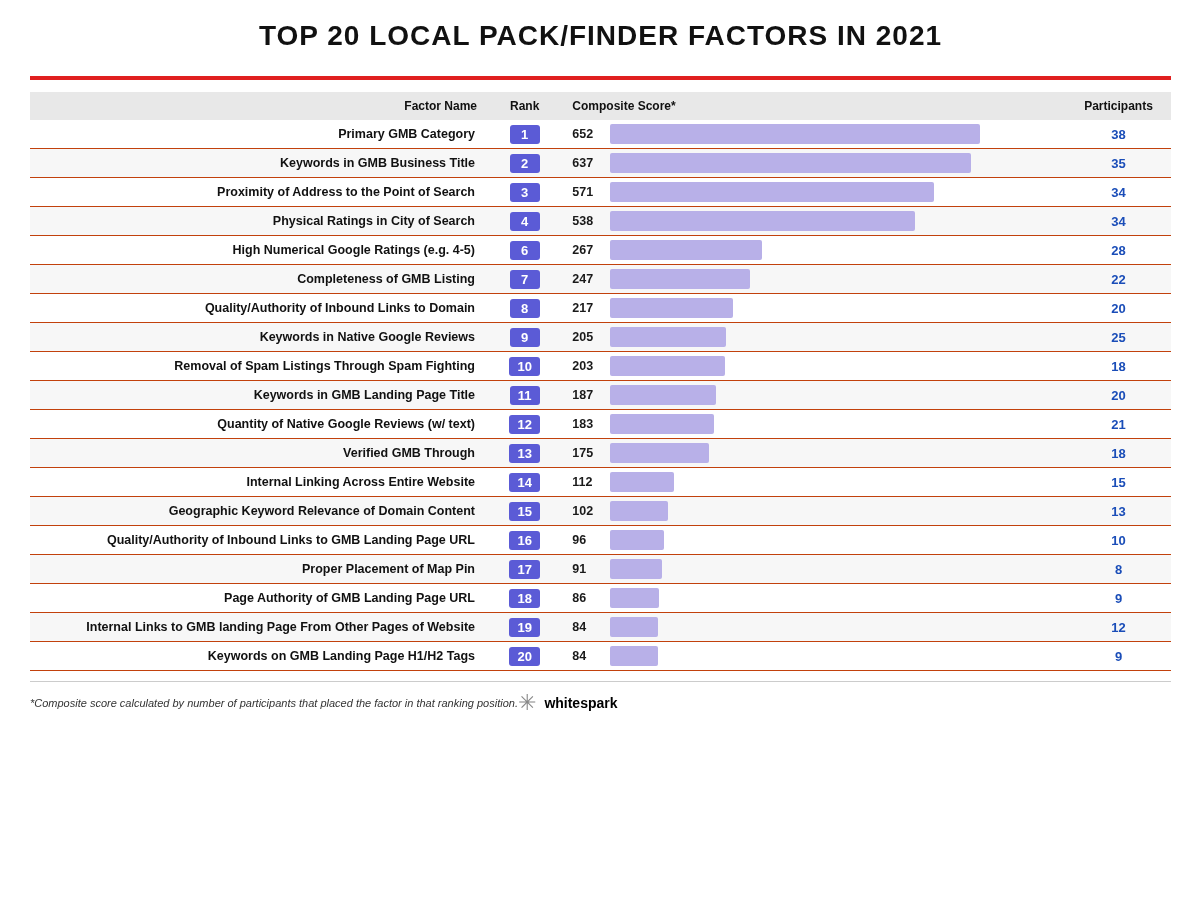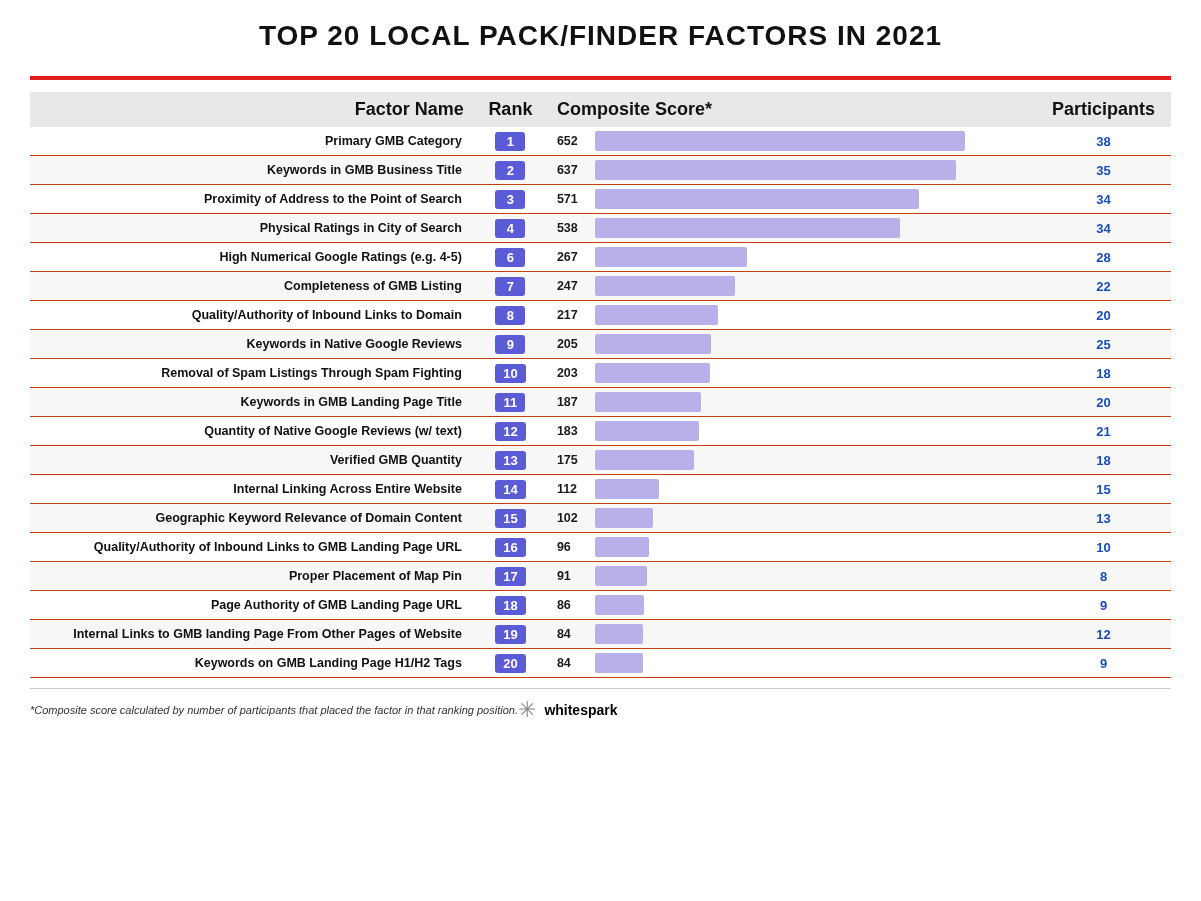--- a/index.html
+++ b/index.html
@@ -33,21 +33,21 @@
     }
     table {
       width: 100%;
       border-collapse: collapse;
     }
     thead tr {
       background: #e8e8e8;
     }
     thead th {
       padding: 7px 8px;
-      font-size: 18px;
+      font-size: 12px;
       font-weight: 700;
       color: #111;
     }
     thead th.col-factor { text-align: right; width: 390px; }
     thead th.col-rank { text-align: center; width: 68px; }
     thead th.col-score { text-align: left; width: 430px; }
     thead th.col-participants { text-align: center; width: 90px; }
 
     tbody tr { border-bottom: 1px solid #c2410c; }
     tbody tr:nth-child(even) { background: #f7f7f7; }
@@ -265,21 +265,21 @@
             <td class="col-rank"><span class="rank-badge">12</span></td>
             <td class="col-score">
               <div class="bar-container">
                 <span class="bar-value">183</span>
                 <div class="bar" style="width: 104px;"></div>
               </div>
             </td>
             <td class="col-participants">21</td>
           </tr>
           <tr>
-            <td class="col-factor">Verified GMB Quantity</td>
+            <td class="col-factor">Verified GMB Through</td>
             <td class="col-rank"><span class="rank-badge">13</span></td>
             <td class="col-score">
               <div class="bar-container">
                 <span class="bar-value">175</span>
                 <div class="bar" style="width: 99px;"></div>
               </div>
             </td>
             <td class="col-participants">18</td>
           </tr>
           <tr>

